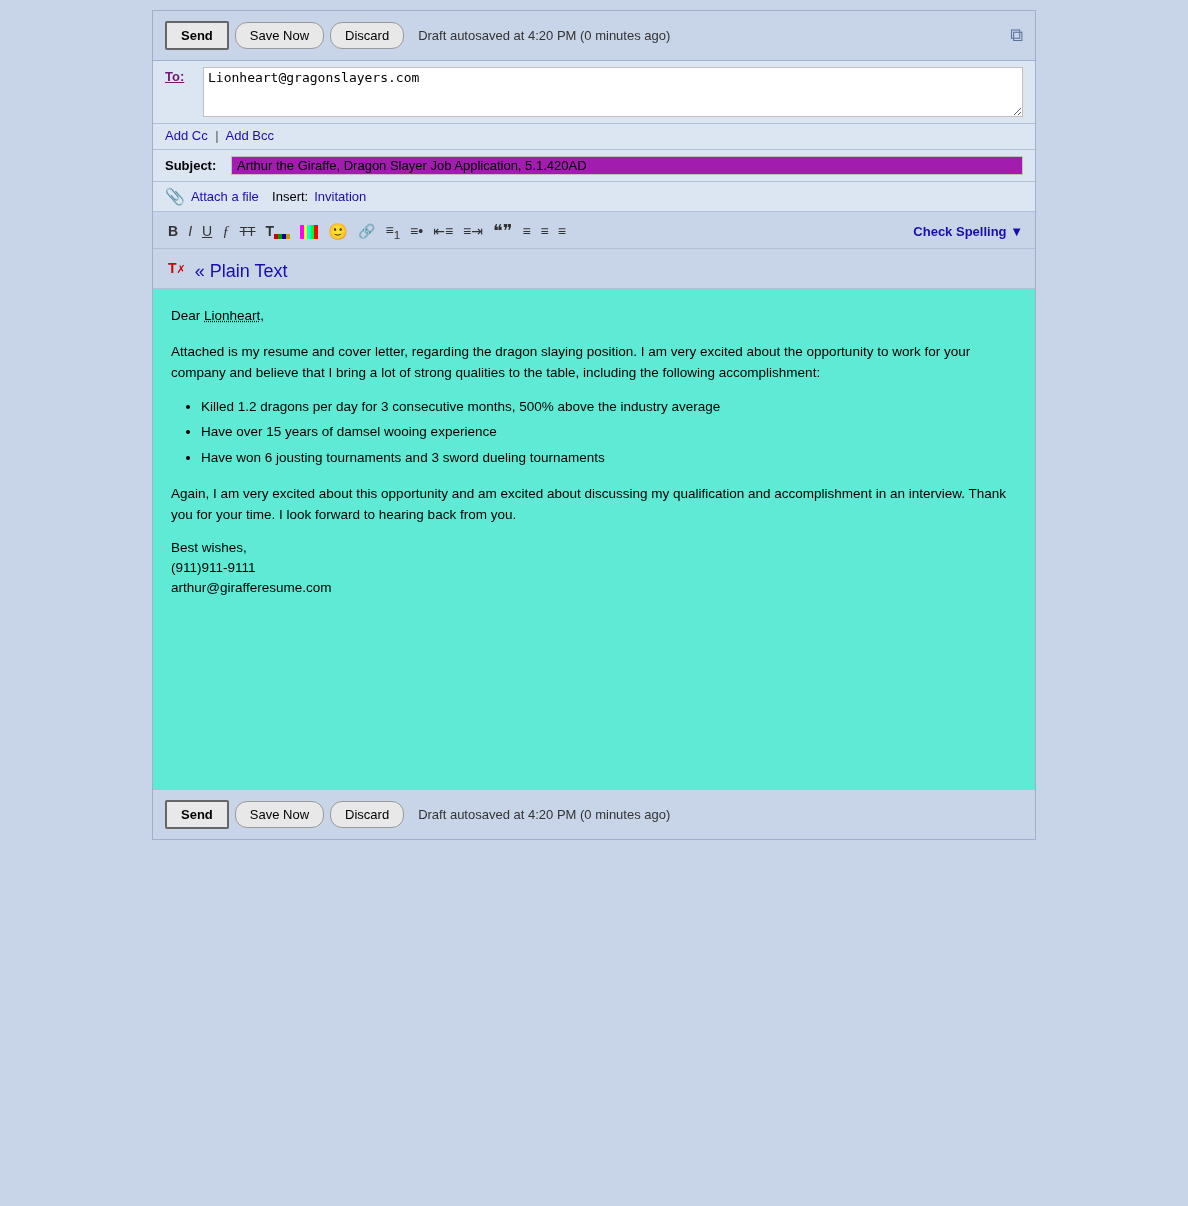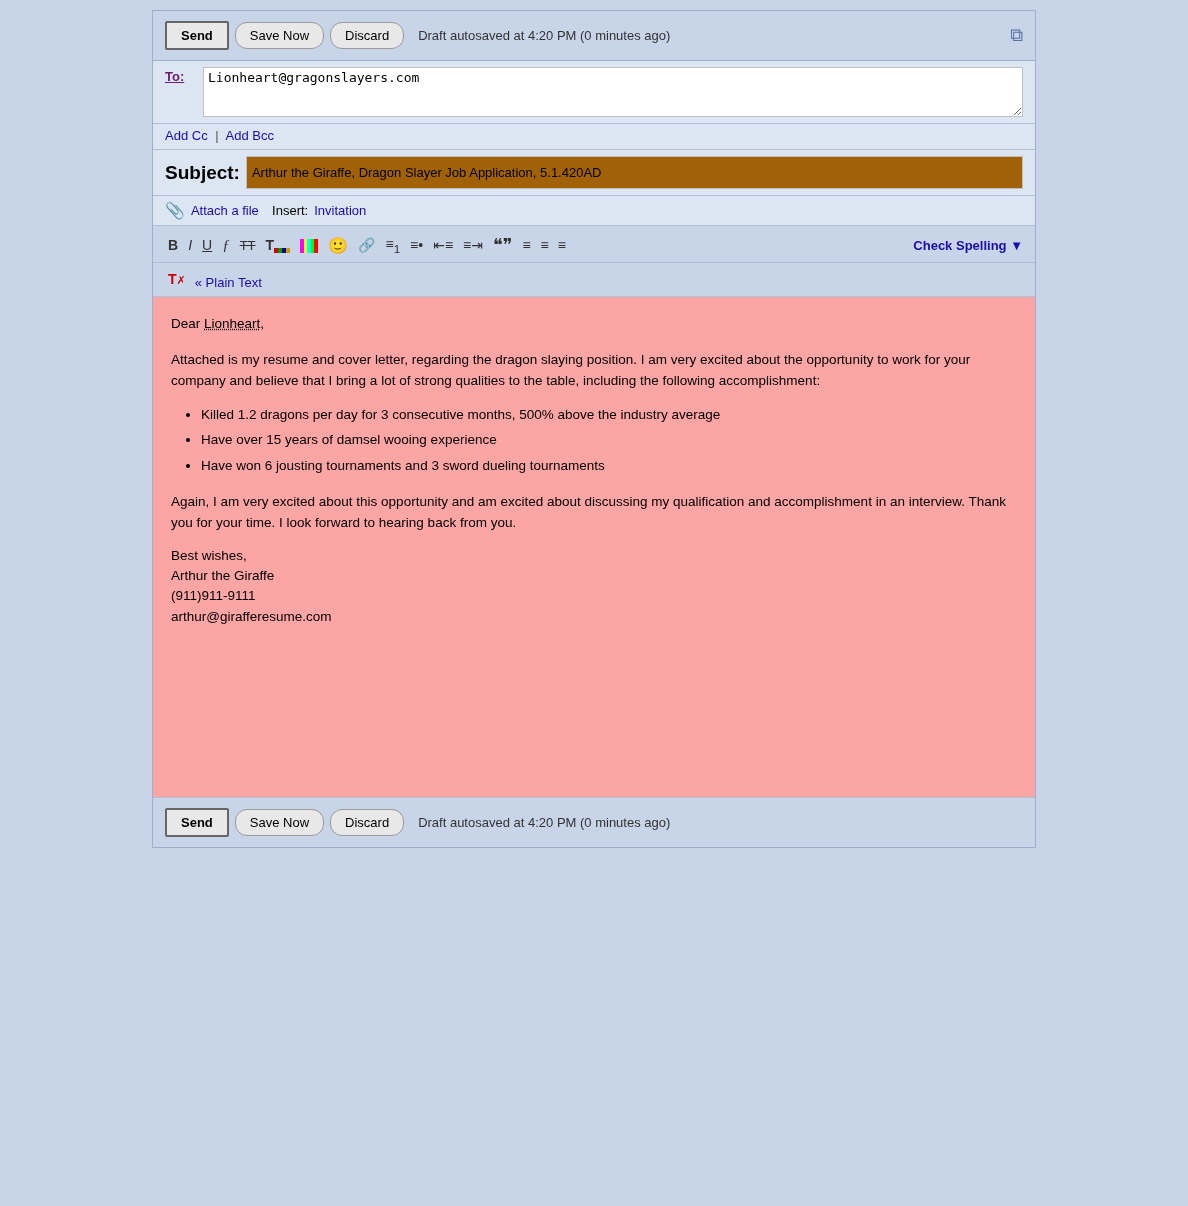--- a/index.html
+++ b/index.html
@@ -97,30 +97,30 @@
     }
     .cc-bcc-sep { margin: 0 4px; color: #555; }
     .subject-row {
       display: flex;
       align-items: center;
       padding: 6px 12px;
       border-bottom: 1px solid #b0bfd8;
     }
     .subject-label {
       font-weight: bold;
-      font-size: 19px;
+      font-size: 13px;
       min-width: 60px;
       margin-right: 6px;
     }
     .subject-input {
       flex: 1;
       border: 1px solid #c0c0c0;
       font-size: 13px;
-      padding: 8px 5px;
-      background: #a16207;
+      padding: 1px 5px;
+      background: #a21caf;
     }
     
     .attach-row {
       padding: 5px 12px;
       border-bottom: 1px solid #b0bfd8;
       display: flex;
       align-items: center;
       gap: 6px;
       font-size: 13px;
       background: #dce5f2;
@@ -172,26 +172,26 @@
     .remove-format-btn {
       background: none;
       border: none;
       cursor: pointer;
       font-size: 14px;
       padding: 2px 3px;
     }
     .plain-text-link {
       color: #1a0dab;
       text-decoration: none;
-      font-size: 13px;
+      font-size: 18px;
       margin-top: 8px;
     }
     
     .email-body {
-      background: #fca5a5;
+      background: #5eead4;
       padding: 16px 18px;
       min-height: 500px;
       font-size: 13.5px;
       line-height: 1.6;
       color: #000;
     }
     .email-body p { margin-bottom: 12px; }
     .dear-line { margin-bottom: 14px; }
     .underline-dotted { text-decoration: underline; text-decoration-style: dotted; }
     .bullet-list {
@@ -285,21 +285,20 @@
     </div>
     <p>Attached is my resume and cover letter, regarding the dragon slaying position.  I am very excited about the opportunity to work for your company and believe that I bring a lot of strong qualities to the table, including the following accomplishment:</p>
     <ul class="bullet-list">
       <li>Killed 1.2 dragons per day for 3 consecutive months, 500% above the industry average</li>
       <li>Have over 15 years of damsel wooing experience</li>
       <li>Have won 6 jousting tournaments and 3 sword dueling tournaments</li>
     </ul>
     <p>Again, I am very excited about this opportunity and am excited about discussing my qualification and accomplishment in an interview.  Thank you for your time.  I look forward to hearing back from you.</p>
     <div class="signature">
       <div>Best wishes,</div>
-      <div>Arthur the Giraffe</div>
       <div>(911)911-9111</div>
       <div>arthur@girafferesume.com</div>
     </div>
   </div>
 
   <div class="bottom-toolbar">
     <button class="btn-send">Send</button>
     <button class="btn-savenow">Save Now</button>
     <button class="btn-discard">Discard</button>
     <span class="autosave-text">Draft autosaved at 4:20 PM (0 minutes ago)</span>

